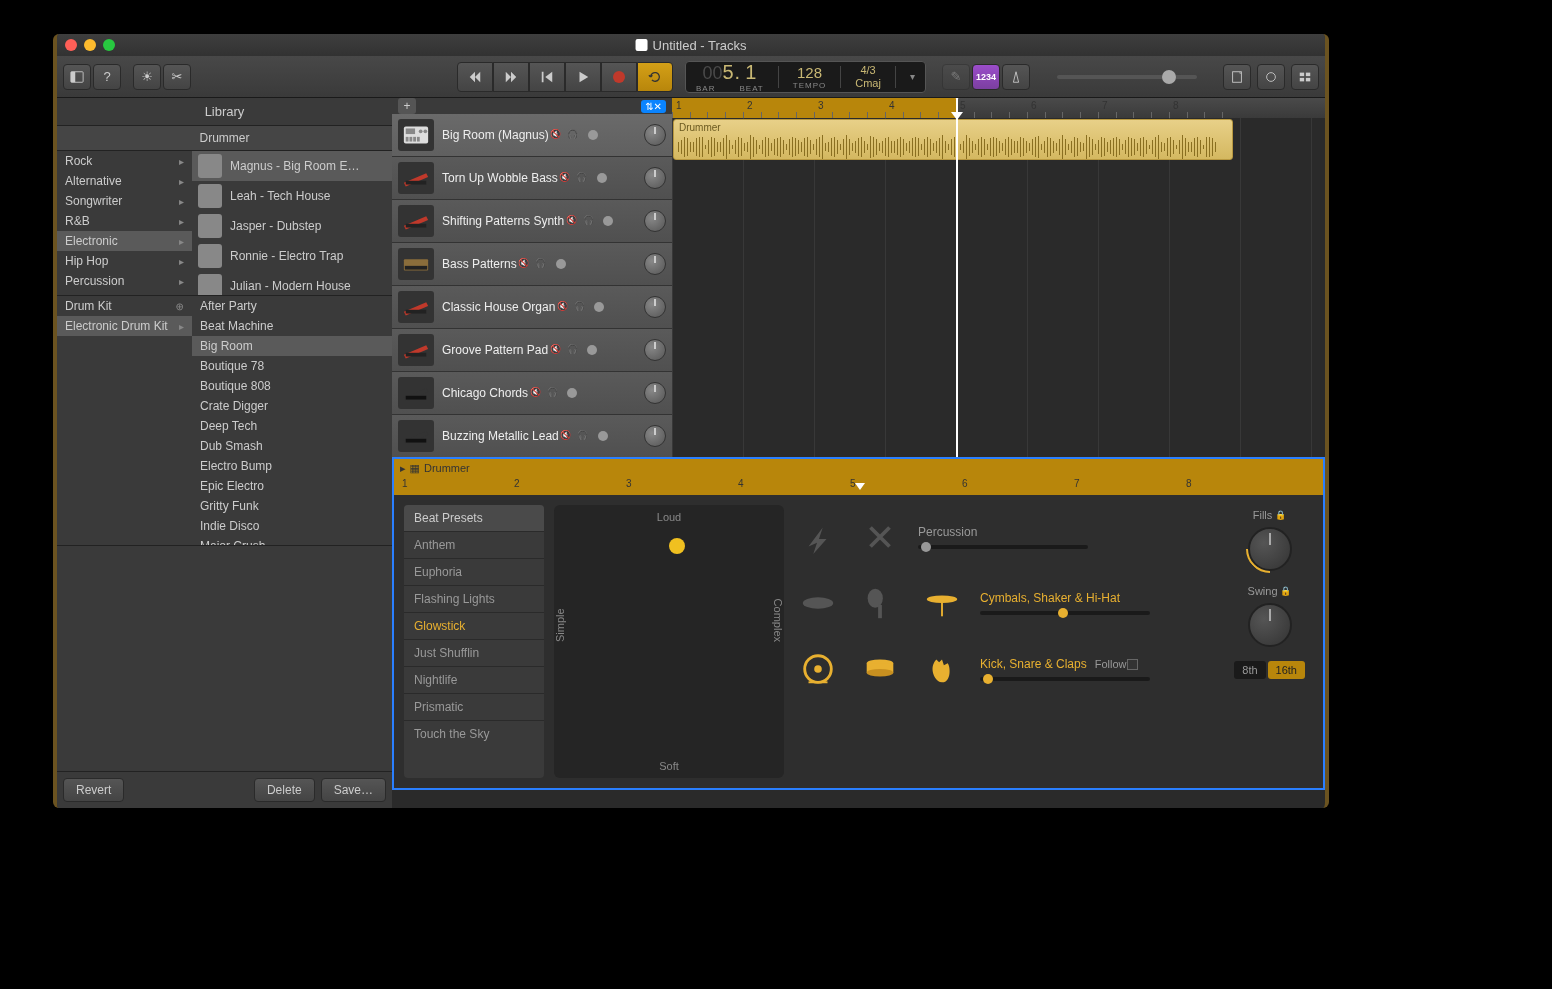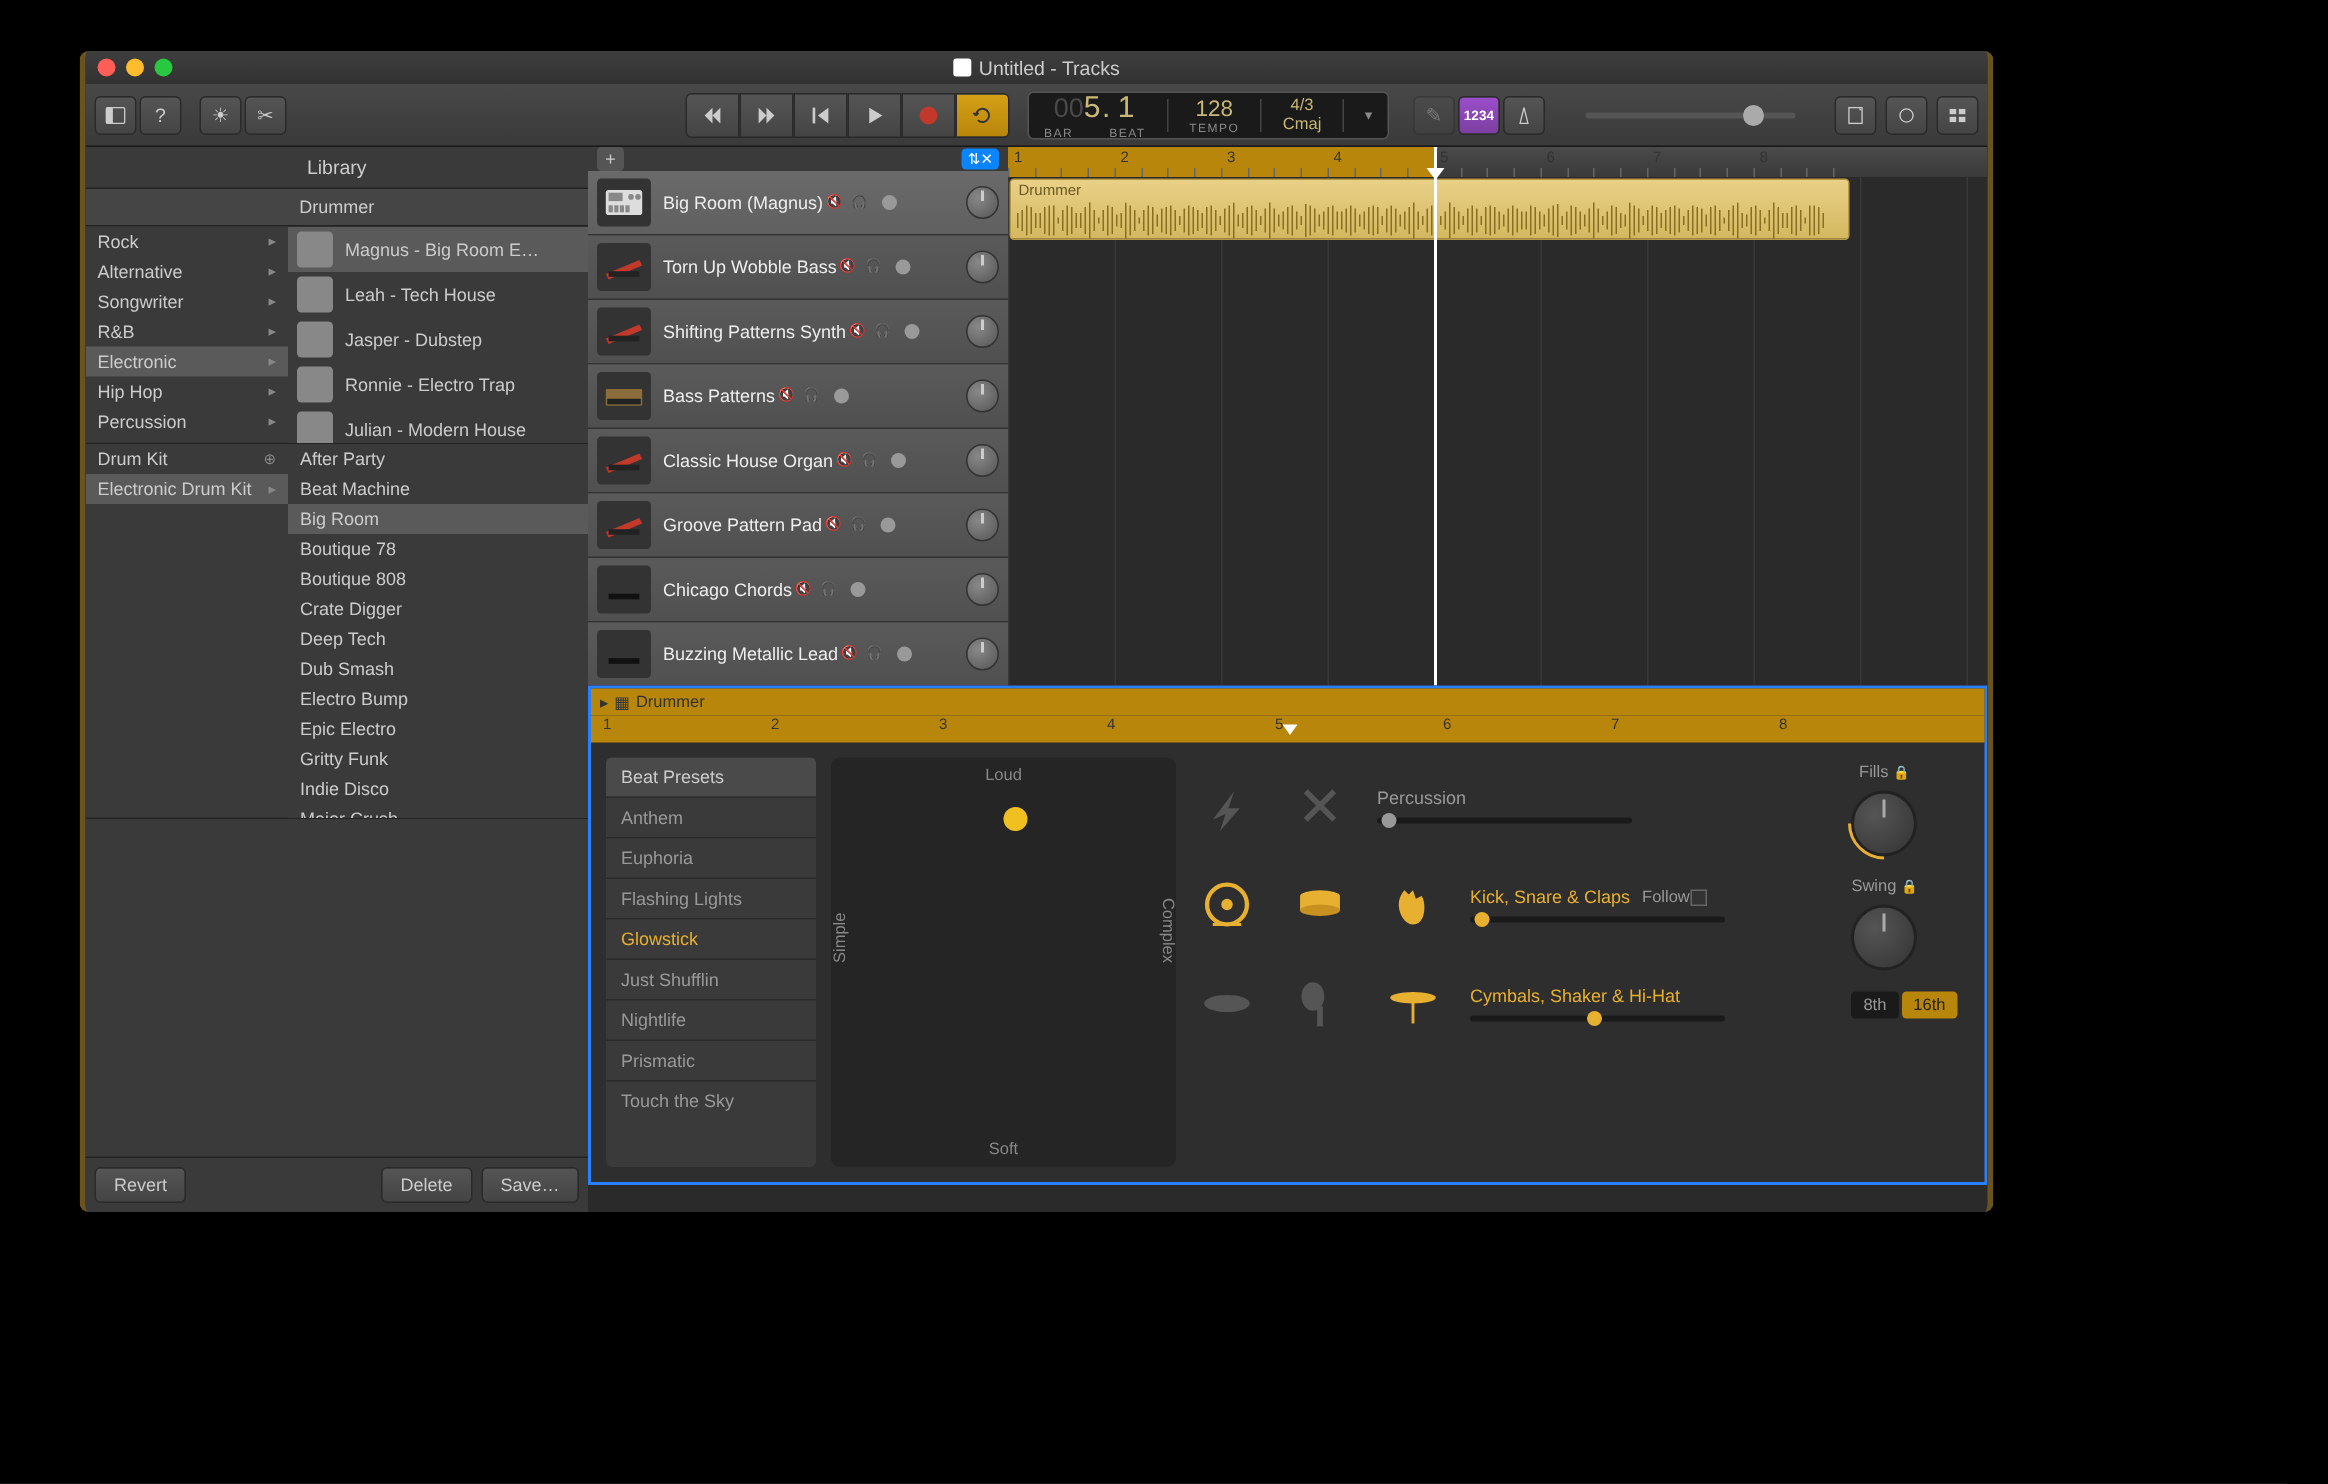--- a/index.html
+++ b/index.html
@@ -824,20 +824,45 @@
               <div class="kit-ctrl">
                 <div class="kit-label" style="color:#999">Percussion</div>
                 <div class="kslider">
                     <div class="kt" style="left:2%;background:#999"></div>
                   </div>
               </div>
             </div>
             <div class="kit-row">
               <div class="kit-icon">
                   <svg viewBox="0 0 40 40">
+                    <ellipse cx="20" cy="20" rx="16" ry="6" fill="#555"></ellipse>
+                  </svg>
+                </div>
+              <div class="kit-icon">
+                  <svg viewBox="0 0 40 40">
+                    <ellipse cx="15" cy="15" rx="8" ry="10" fill="#555"></ellipse>
+                    <rect x="18" y="22" width="4" height="14" fill="#555"></rect>
+                  </svg>
+                </div>
+              <div class="kit-icon">
+                  <svg viewBox="0 0 40 40">
+                    <ellipse cx="20" cy="16" rx="16" ry="4" fill="#e8b030"></ellipse>
+                    <rect x="19" y="18" width="2" height="16" fill="#e8b030"></rect>
+                  </svg>
+                </div>
+              <div class="kit-ctrl">
+                <div class="kit-label" style="color:#e8b030">Cymbals, Shaker &amp; Hi-Hat</div>
+                <div class="kslider">
+                    <div class="kt" style="left:46%;background:#e8b030"></div>
+                  </div>
+              </div>
+            </div>
+            <div class="kit-row">
+              <div class="kit-icon">
+                  <svg viewBox="0 0 40 40">
                     <circle cx="20" cy="20" r="14" fill="none" stroke="#e8b030" stroke-width="3"></circle>
                     <circle cx="20" cy="20" r="4" fill="#e8b030"></circle>
                     <path d="M10 34h20" stroke="#e8b030" stroke-width="2"></path>
                   </svg>
                 </div>
               <div class="kit-icon">
                   <svg viewBox="0 0 40 40">
                     <ellipse cx="20" cy="14" rx="14" ry="4" fill="#e8b030"></ellipse>
                     <rect x="6" y="14" width="28" height="10" fill="#e8b030"></rect>
                     <ellipse cx="20" cy="24" rx="14" ry="4" fill="#c89020"></ellipse>
@@ -852,47 +877,22 @@
                 <div style="display:flex;align-items:center">
                     <span class="kit-label" style="color:#e8b030">Kick, Snare &amp; Claps</span>
                     <span class="follow-lbl">Follow</span> 
                     <span class="follow-cb"></span>
                   </div>
                 <div class="kslider">
                     <div class="kt" style="left:2%;background:#e8b030"></div>
                   </div>
               </div>
             </div>
-            <div class="kit-row">
-              <div class="kit-icon">
-                  <svg viewBox="0 0 40 40">
-                    <ellipse cx="20" cy="20" rx="16" ry="6" fill="#555"></ellipse>
-                  </svg>
-                </div>
-              <div class="kit-icon">
-                  <svg viewBox="0 0 40 40">
-                    <ellipse cx="15" cy="15" rx="8" ry="10" fill="#555"></ellipse>
-                    <rect x="18" y="22" width="4" height="14" fill="#555"></rect>
-                  </svg>
-                </div>
-              <div class="kit-icon">
-                  <svg viewBox="0 0 40 40">
-                    <ellipse cx="20" cy="16" rx="16" ry="4" fill="#e8b030"></ellipse>
-                    <rect x="19" y="18" width="2" height="16" fill="#e8b030"></rect>
-                  </svg>
-                </div>
-              <div class="kit-ctrl">
-                <div class="kit-label" style="color:#e8b030">Cymbals, Shaker &amp; Hi-Hat</div>
-                <div class="kslider">
-                    <div class="kt" style="left:46%;background:#e8b030"></div>
-                  </div>
-              </div>
-            </div>
-          </div>
-          <div style="display:flex;flex-direction:column;gap:14px;align-items:flex-start;padding:4px 8px">
+          </div>
+          <div style="display:flex;flex-direction:column;gap:14px;align-items:center;padding:4px 8px">
             <div class="knob-col">
               <div class="knob-label">
                   <span>Fills</span>
                   <span class="lock">🔒</span>
                 </div>
               <div class="big-knob fills"></div>
             </div>
             <div class="knob-col">
               <div class="knob-label">
                   <span>Swing</span>

